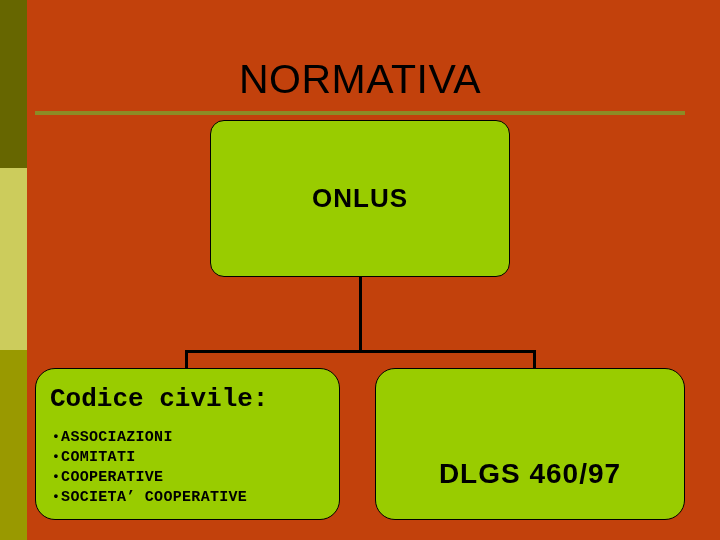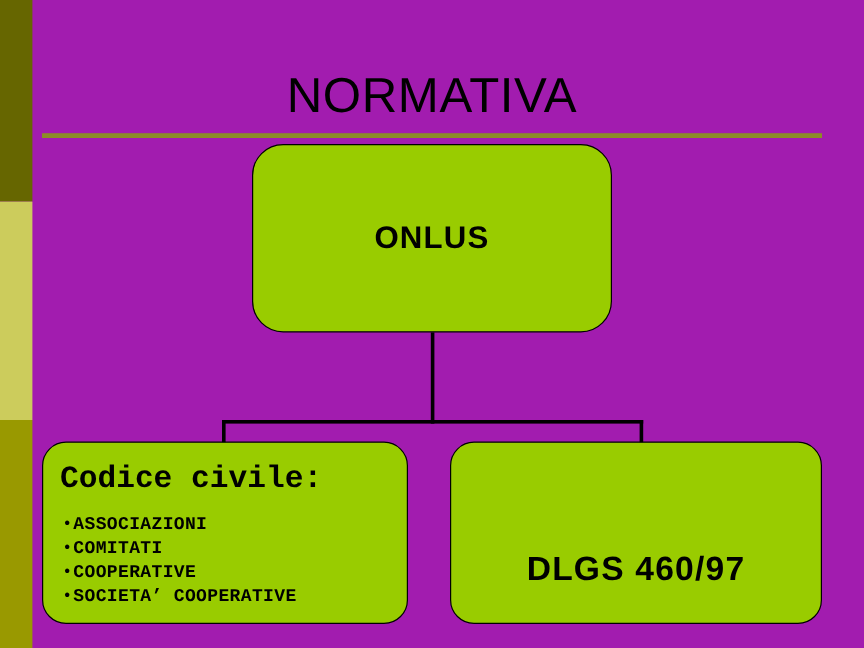--- a/index.html
+++ b/index.html
@@ -7,21 +7,21 @@
     padding: 0;
     background: #ffffff;
   }
   body {
     font-family: "Liberation Sans", sans-serif;
   }
   #slide {
     position: relative;
     width: 720px;
     height: 540px;
-    background: #a21caf;
+    background: #c2410c;
     overflow: hidden;
   }
 
   
   .strip {
     position: absolute;
     left: 0;
     width: 27px;
   }
   .strip-top    { top: 0;     height: 168px; }
@@ -48,21 +48,21 @@
     top: 111px;
     width: 650px;
     height: 4px;
   }
 
   
   .node {
     position: absolute;
     box-sizing: border-box;
     border: 1px solid #000000;
-    border-radius: 26px;
+    border-radius: 14px;
     background: #99cc00;
     color: #000000;
     overflow: hidden;
   }
   #node-onlus {
     left: 210px;
     top: 120px;
     width: 300px;
     height: 157px;
   }

